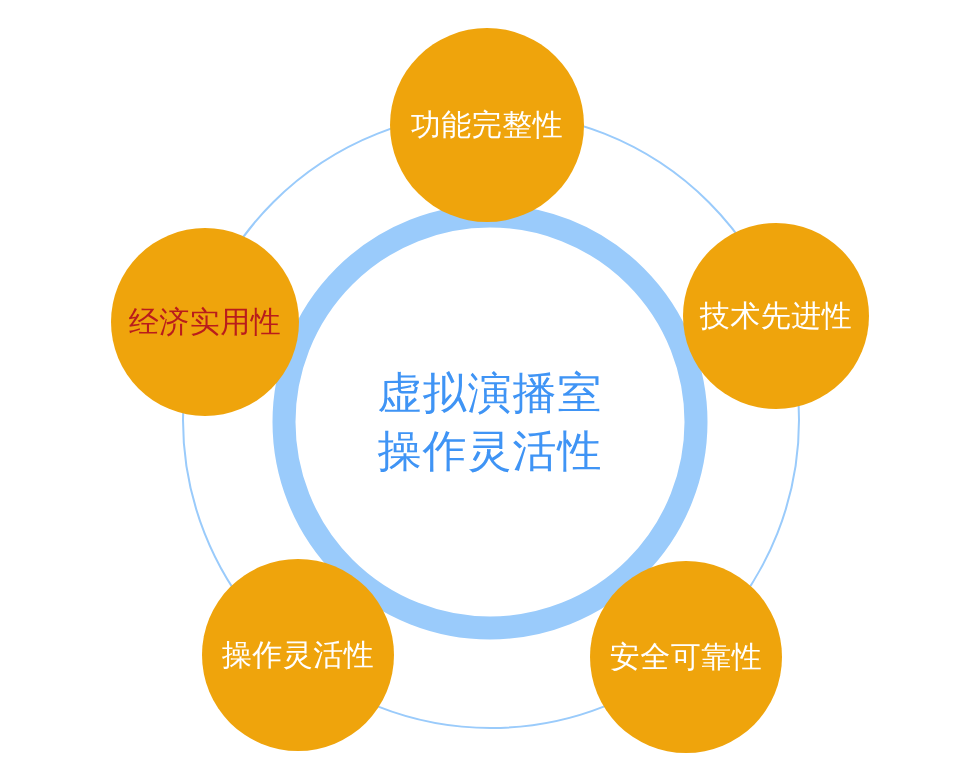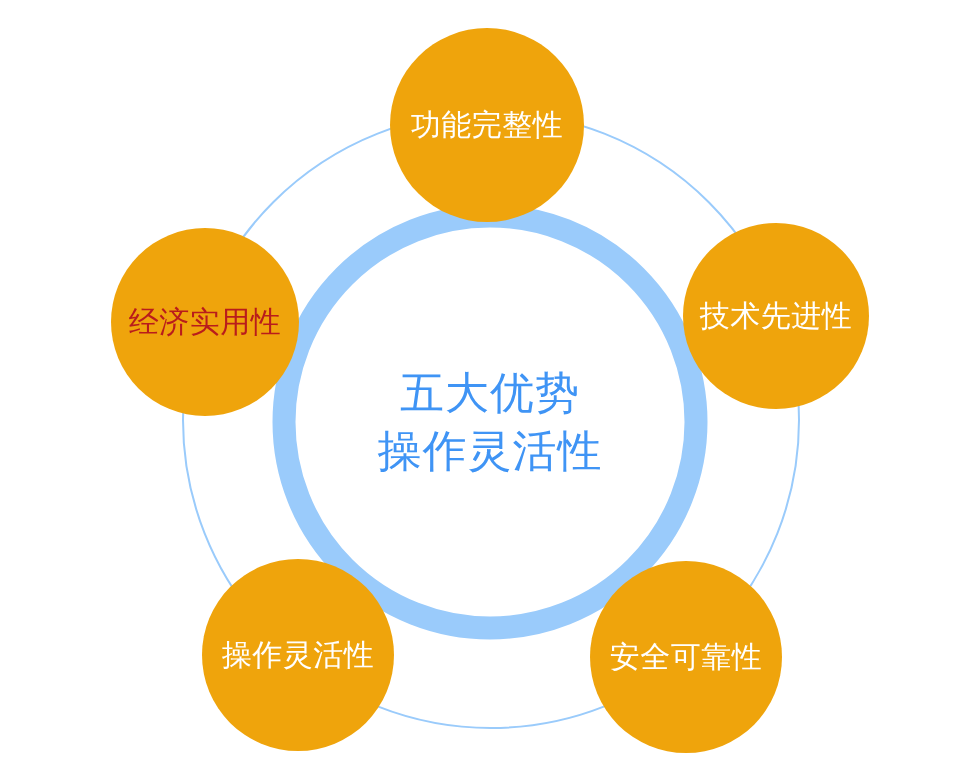--- a/index.html
+++ b/index.html
@@ -83,17 +83,17 @@
 
   <div class="node-label" id="label-1" style="left: 776px; top: 316px; color: rgb(255, 255, 255);">技术先进性</div>
 
   <div class="node-label" id="label-3" style="left: 298px; top: 655px; color: rgb(255, 255, 255);">操作灵活性</div>
 
   <div class="node-label" id="label-2" style="left: 686px; top: 657px; color: rgb(255, 255, 255);">安全可靠性</div>
 
   <div class="node-label" id="label-4" style="left: 205px; top: 322px; color: #b91c1c;">经济实用性</div>
 
   <div id="center-text-block">
-    <div class="center-line" style="color: rgb(63, 148, 245);">五大优势</div>
+    <div class="center-line" style="color: rgb(63, 148, 245);">虚拟演播室</div>
     <div class="center-line" style="color: rgb(63, 148, 245);">操作灵活性</div>
   </div>
 
 </div>
 
 </body></html>

